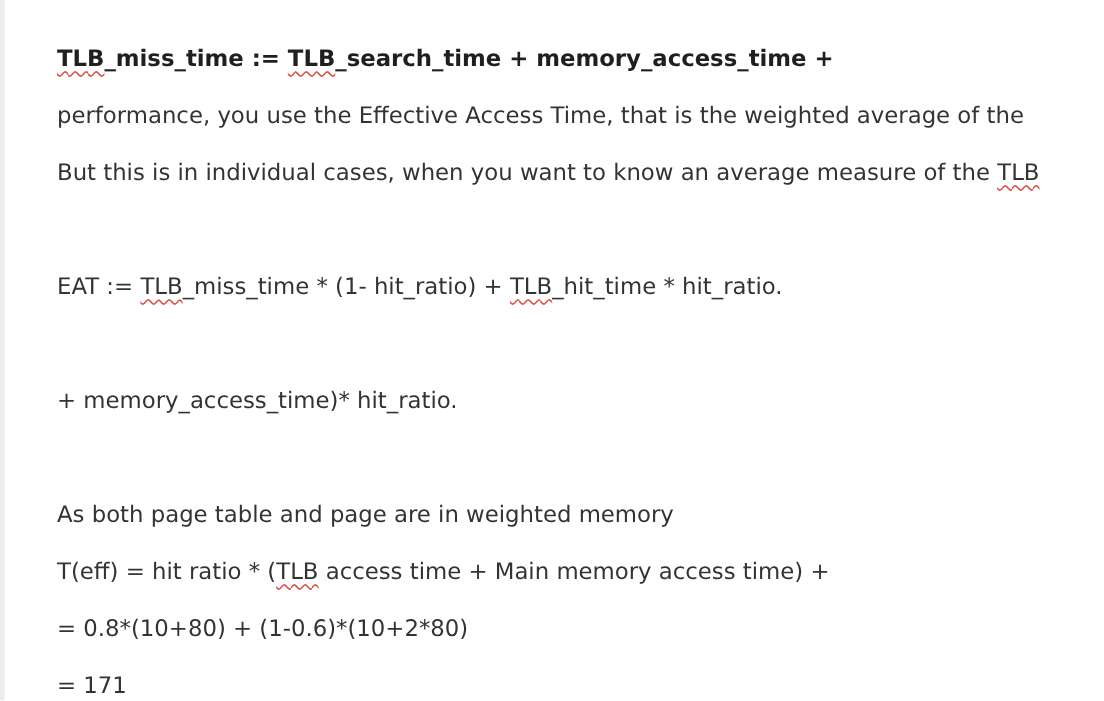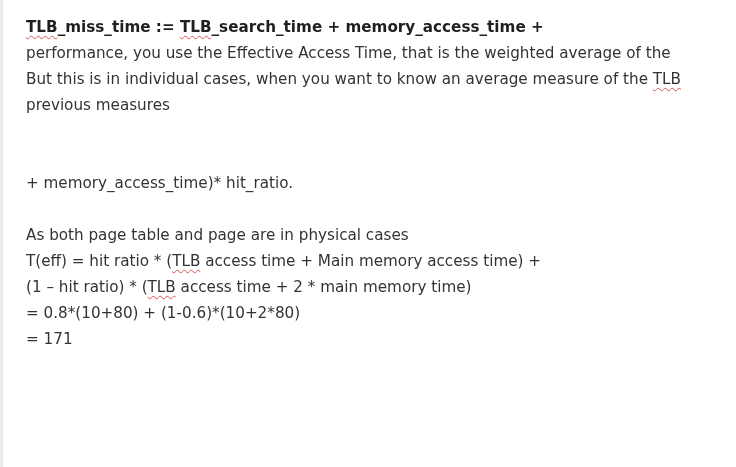--- a/index.html
+++ b/index.html
@@ -26,21 +26,21 @@
     left: 26px;
     top: 14px;
     width: 700px;
     font-family: "DejaVu Sans", sans-serif;
     font-size: 15.2px;
     line-height: 26px;
     color: #333333;
   }
   .line {
     white-space: nowrap;
-    margin: 0;
+    margin: 12px;
   }
   .bold {
     font-weight: bold;
     color: #1f1f1f;
   }
   .blank {
     height: 26px;
   }
   .spell {
     text-decoration: underline wavy #d9534f;
@@ -52,30 +52,29 @@
 <body>
 
 <div class="left-rule"></div>
 
 <div class="content">
 
   <p class="line bold"><span class="spell">TLB</span><span>_miss_time := </span><span class="spell">TLB</span><span>_search_time + memory_access_time +</span></p>
 
   <p class="line">performance, you use the Effective Access Time, that is the weighted average of the</p>
   <p class="line"><span>But this is in individual cases, when you want to know an average measure of the </span><span class="spell">TLB</span></p>
-  <p class="line">previous measures</p>
 
   <div class="blank"></div>
 
+  <p class="line"><span>EAT := </span><span class="spell">TLB</span><span>_miss_time * (1- hit_ratio) + </span><span class="spell">TLB</span><span>_hit_time * hit_ratio.</span></p>
 
   <div class="blank"></div>
 
   <p class="line">+ memory_access_time)* hit_ratio.</p>
 
   <div class="blank"></div>
 
-  <p class="line">As both page table and page are in physical cases</p>
+  <p class="line">As both page table and page are in weighted memory</p>
   <p class="line"><span>T(eff) = hit ratio * (</span><span class="spell">TLB</span><span> access time + Main memory access time) +</span></p>
-  <p class="line"><span>(1 – hit ratio) * (</span><span class="spell">TLB</span><span> access time + 2 * main memory time)</span></p>
   <p class="line">= 0.8*(10+80) + (1-0.6)*(10+2*80)</p>
   <p class="line">= 171</p>
 
 </div>
 
 </body></html>

